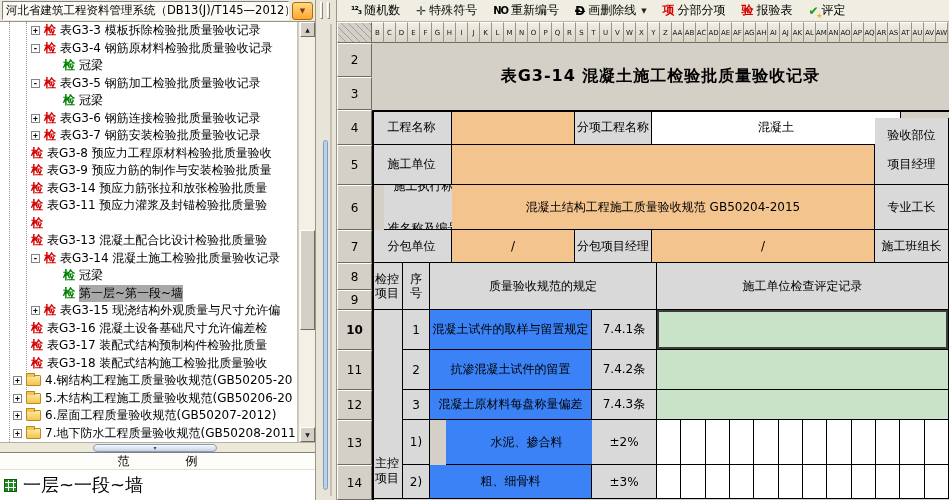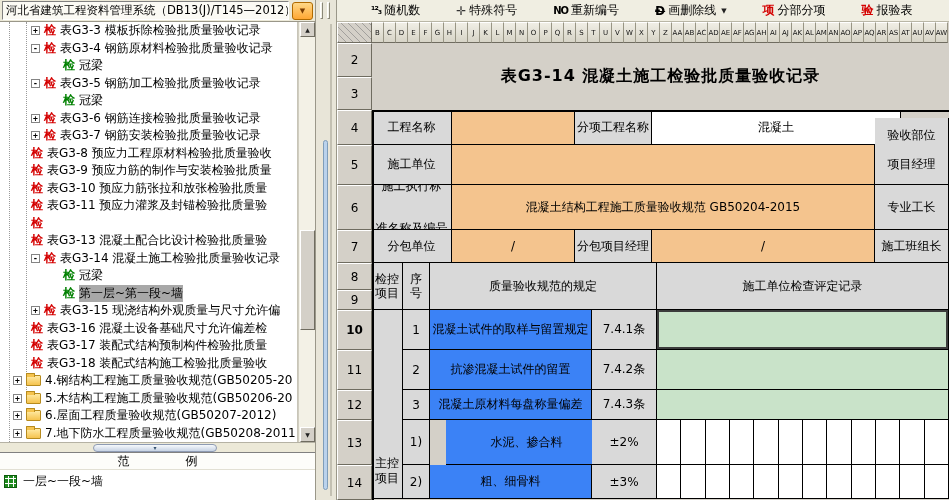--- a/index.html
+++ b/index.html
@@ -26,36 +26,36 @@
   .tree-scroll { position:absolute; left:298px; top:22px; width:17px; height:420px; background:#f3f1e6; border-left:1px solid #d0cdc0; }
   .sbtn { position:absolute; left:1px; width:15px; height:15px; background:#d4d0c8; border:1px solid; border-color:#ffffff #6f6c60 #6f6c60 #ffffff; font-size:6px; line-height:13px; text-align:center; color:#222; cursor:pointer; }
   .sbtn.up { top:0; } .sbtn.down { bottom:0; }
   .sthumb { position:absolute; left:1px; top:208px; width:15px; height:100px; background:#d4d0c8; border:1px solid; border-color:#ffffff #6f6c60 #6f6c60 #ffffff; cursor:pointer; }
 
   .h-split { position:absolute; left:0; top:442px; width:315px; height:10px; background:#ece9d8; border-top:1px solid #b5b2a4; }
   .h-handle { position:absolute; left:93px; top:1px; width:124px; height:8px; background:linear-gradient(#f6f9fc,#c7d3e4); border:1px solid #8e9bb3; border-radius:4px; font-size:6px; line-height:6px; text-align:center; color:#33506e; cursor:pointer; }
 
   .example { position:absolute; left:0; top:452px; width:315px; height:48px; background:#ffffff; border-top:1px solid #808080; }
   .ex-head { height:17px; display:flex; justify-content:center; gap:56px; align-items:center; font-size:12px; background:#fdfdfa; border-bottom:1px solid #e2e0d4; color:#000; }
-  .ex-item { display:flex; align-items:center; padding:3px 4px; font-size:12px; color:#000; }
+  .ex-item { display:flex; align-items:center; padding:3px 4px; font-size:18px; color:#000; }
   .ex-icon { width:13px; height:13px; margin-right:6px; border:1px solid #0c5c0c; background:
       linear-gradient(90deg, transparent 0 3px, #ffffff 3px 4px, transparent 4px 8px, #ffffff 8px 9px, transparent 9px),
       linear-gradient(0deg, transparent 0 3px, #ffffff 3px 4px, transparent 4px 8px, #ffffff 8px 9px, transparent 9px),
       #1f8b1f; }
 
   
   .v-split { position:absolute; left:315px; top:0; width:22px; height:500px; background:#e8e5d8; border-left:1px solid #9a9789; border-right:1px solid #9a9789; }
   .v-grip { position:absolute; top:2px; width:3px; height:17px; background:#f4f2e8; border:1px solid; border-color:#ffffff #8a8778 #8a8778 #ffffff; }
   .v-track { position:absolute; left:14px; top:24px; width:2px; bottom:4px; background:#c3c0b2; }
   .v-handle { position:absolute; left:7px; top:140px; width:5px; height:350px; background:#bad2ec; border:1px solid #7f9db9; border-radius:3px; cursor:pointer; }
 
   
   .right { position:absolute; left:337px; top:0; width:612px; height:500px; }
   .toolbar { position:absolute; left:0; top:0; width:612px; height:22px; background:#f0eee2; border-bottom:1px solid #b9b6a6; display:flex; align-items:center; gap:16px; padding-left:14px; font-size:12px; color:#000; }
-  .tbtn { display:flex; align-items:center; gap:3px; cursor:pointer; white-space:nowrap;margin-left:20px; }
+  .tbtn { display:flex; align-items:center; gap:3px; cursor:pointer; white-space:nowrap; }
   .ico { font-weight:bold; }
   .ico-123 { font-size:10px; letter-spacing:-1px; }
   .ico-plus { font-size:12px; color:#333; }
   .ico-no { font-size:10px; letter-spacing:-1px; }
   .ico-strike { font-size:12px; text-decoration:line-through; }
   .ico-red { color:#d40000; font-size:12px; }
   .ico-check { color:#1a9a1a; font-size:12px; position:relative; }
   .ico-check i { position:absolute; right:-4px; bottom:-2px; font-style:normal; font-size:7px; color:#e8b800; }
   .caret { font-size:7px; color:#222; margin-left:2px; }
 
@@ -140,21 +140,21 @@
         <div class="titem lvl2">
           <span class="ticon jian-red">检</span>
           <span class="tlabel">表G3-8 预应力工程原材料检验批质量验收</span>
         </div>
         <div class="titem lvl2">
           <span class="ticon jian-red">检</span>
           <span class="tlabel">表G3-9 预应力筋的制作与安装检验批质量</span>
         </div>
         <div class="titem lvl2">
           <span class="ticon jian-red">检</span>
-          <span class="tlabel">表G3-10 预应力筋张拉和放张检验批质量</span>
+          <span class="tlabel">表G3-14 预应力筋张拉和放张检验批质量</span>
         </div>
         <div class="titem lvl2">
           <span class="ticon jian-red">检</span>
           <span class="tlabel">表G3-11 预应力灌浆及封锚检验批质量验</span>
         </div>
         <div class="titem lvl2">
           <span class="ticon jian-red">检</span>
         </div>
         <div class="titem lvl2">
           <span class="ticon jian-red">检</span>
@@ -351,21 +351,21 @@
           <div class="c lblc" style="left:0;top:0;width:80px;height:35px;">工程名称</div>
           <div class="c org" style="left:80px;top:0;width:123px;height:35px;"></div>
           <div class="c lblc" style="left:203px;top:0;width:77px;height:35px;">分项工程名称</div>
           <div class="c wht" style="left:280px;top:0;width:249px;height:35px;">混凝土</div>
           <div class="c lblc" style="left:503px;top:8px;width:74px;height:35px;">验收部位</div>
 
           <div class="c lblc" style="left:0;top:35px;width:80px;height:40px;">施工单位</div>
           <div class="c org" style="left:80px;top:35px;width:423px;height:40px;"></div>
           <div class="c lblc" style="left:503px;top:35px;width:74px;height:40px;">项目经理</div>
 
-          <div class="c lblc two-line" style="left:0;top:75px;width:80px;height:45px;gap:28px;">
+          <div class="c lblc two-line" style="left:12px;top:75px;width:80px;height:45px;gap:28px;">
             <span>施工执行标</span>
             <span>准名称及编号</span>
           </div>
           <div class="c org" style="left:80px;top:75px;width:423px;height:45px;">混凝土结构工程施工质量验收规范  GB50204-2015</div>
           <div class="c lblc" style="left:503px;top:75px;width:74px;height:45px;">专业工长</div>
 
           <div class="c lblc" style="left:0;top:120px;width:80px;height:33px;">分包单位</div>
           <div class="c org" style="left:80px;top:120px;width:123px;height:33px;">/</div>
           <div class="c lblc" style="left:203px;top:120px;width:77px;height:33px;">分包项目经理</div>
           <div class="c org" style="left:280px;top:120px;width:223px;height:33px;">/</div>

